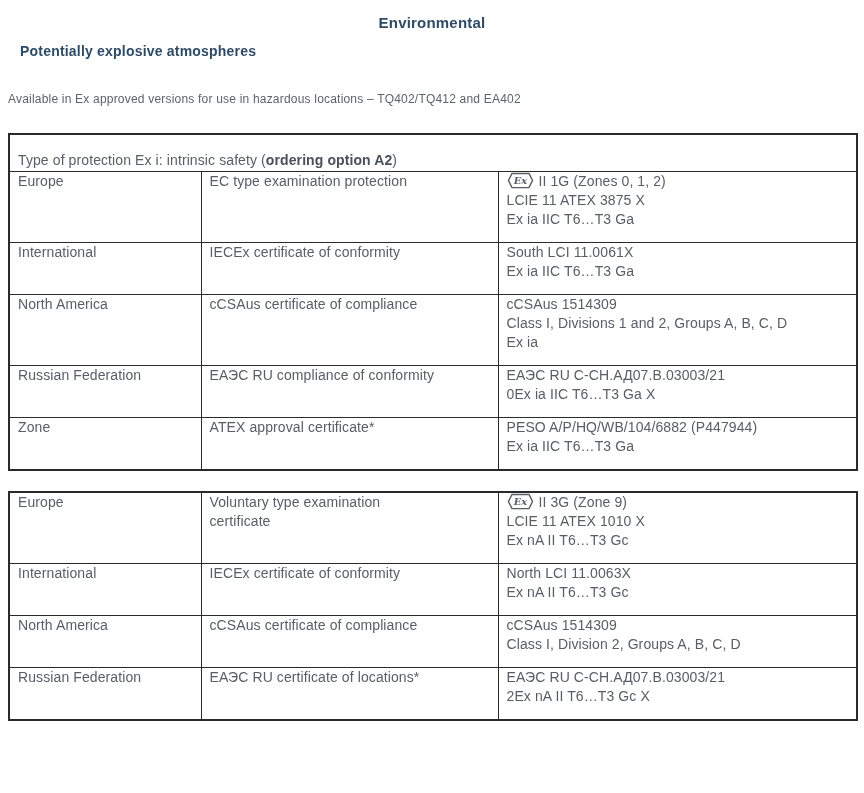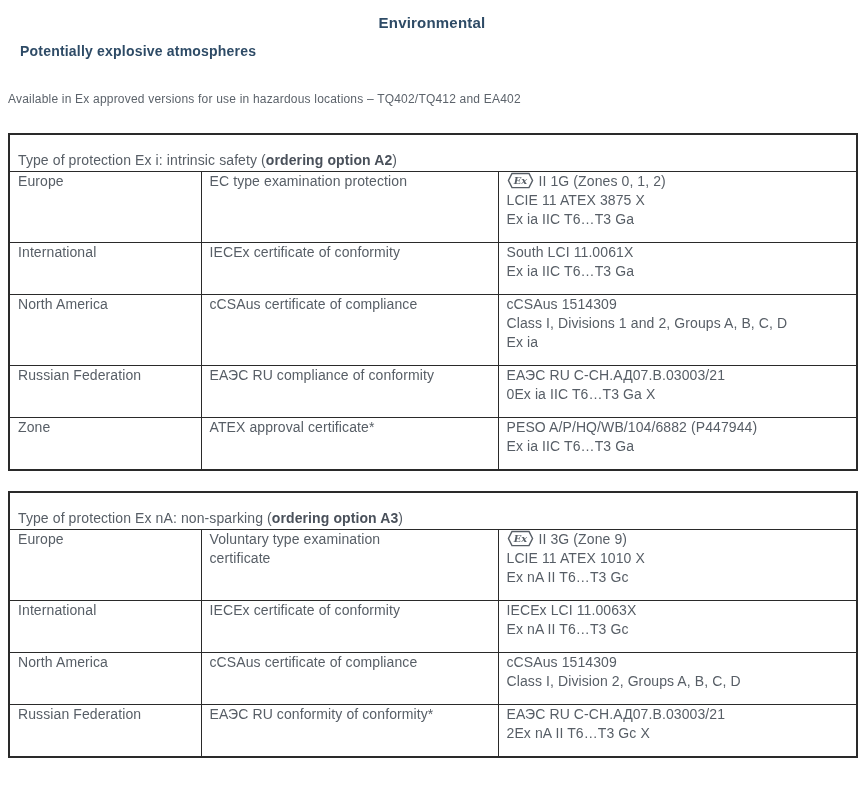--- a/index.html
+++ b/index.html
@@ -129,46 +129,43 @@
   </table>
 
   <table class="cert-table" id="table-1">
     <colgroup>
         <col style="width:192px">
         <col style="width:297px">
         <col style="width:359px">
       </colgroup>
     <tbody>
         <tr>
-          <td colspan="3" class="title-cell"><span>Type of protection Ex nA: non-sparking (</span><b>ordering option A3</b><span>)</span></td>
-        </tr>
-        <tr>
           <td><span class="pre-line">Europe</span></td>
           <td><span class="pre-line">Voluntary type examination
 certificate</span></td>
           <td><span class="ex-icon"><svg viewBox="0 0 36 24" xmlns="http://www.w3.org/2000/svg">
                 <polygon points="6,2 30,2 35,12 30,22 6,22 1,12" fill="none" stroke="#575e66" stroke-width="2"></polygon>
                 <text x="18" y="17" text-anchor="middle" font-size="14" font-style="italic" font-weight="bold" font-family="DejaVu Serif, serif" fill="#575e66">Ex</text>
               </svg></span><span class="pre-line">II 3G (Zone 9)
 LCIE 11 ATEX 1010 X
 Ex nA II T6…T3 Gc</span></td>
         </tr>
         <tr>
           <td><span class="pre-line">International</span></td>
           <td><span class="pre-line">IECEx certificate of conformity</span></td>
-          <td><span class="pre-line">IECEx LCI 11.0063X
+          <td><span class="pre-line">North LCI 11.0063X
 Ex nA II T6…T3 Gc</span></td>
         </tr>
         <tr>
           <td><span class="pre-line">North America</span></td>
           <td><span class="pre-line">cCSAus certificate of compliance</span></td>
           <td><span class="pre-line">cCSAus 1514309
 Class I, Division 2, Groups A, B, C, D</span></td>
         </tr>
         <tr>
           <td><span class="pre-line">Russian Federation</span></td>
-          <td><span class="pre-line">ЕАЭС RU conformity of conformity*</span></td>
+          <td><span class="pre-line">ЕАЭС RU certificate of locations*</span></td>
           <td><span class="pre-line">ЕАЭС RU C-CH.АД07.B.03003/21
 2Ex nA II T6…T3 Gc X</span></td>
         </tr>
       </tbody>
   </table>
 </div>
 
 </body></html>

